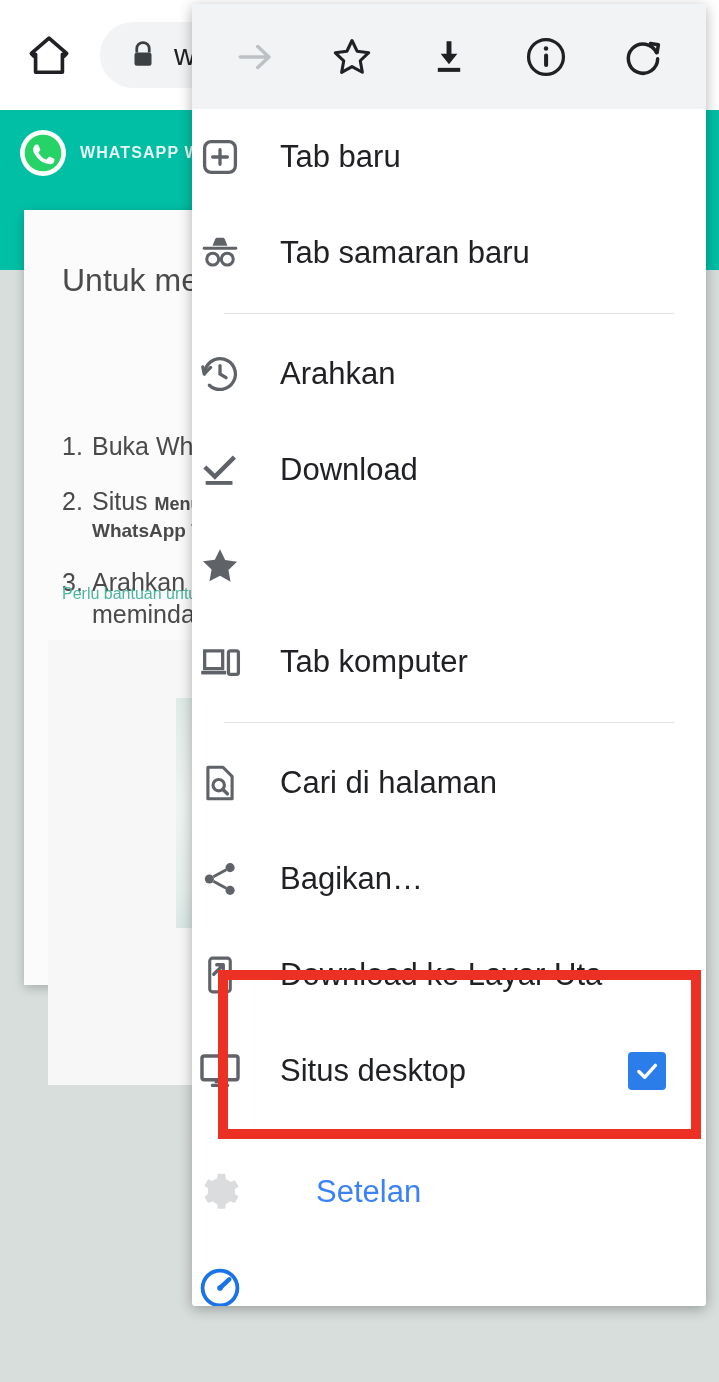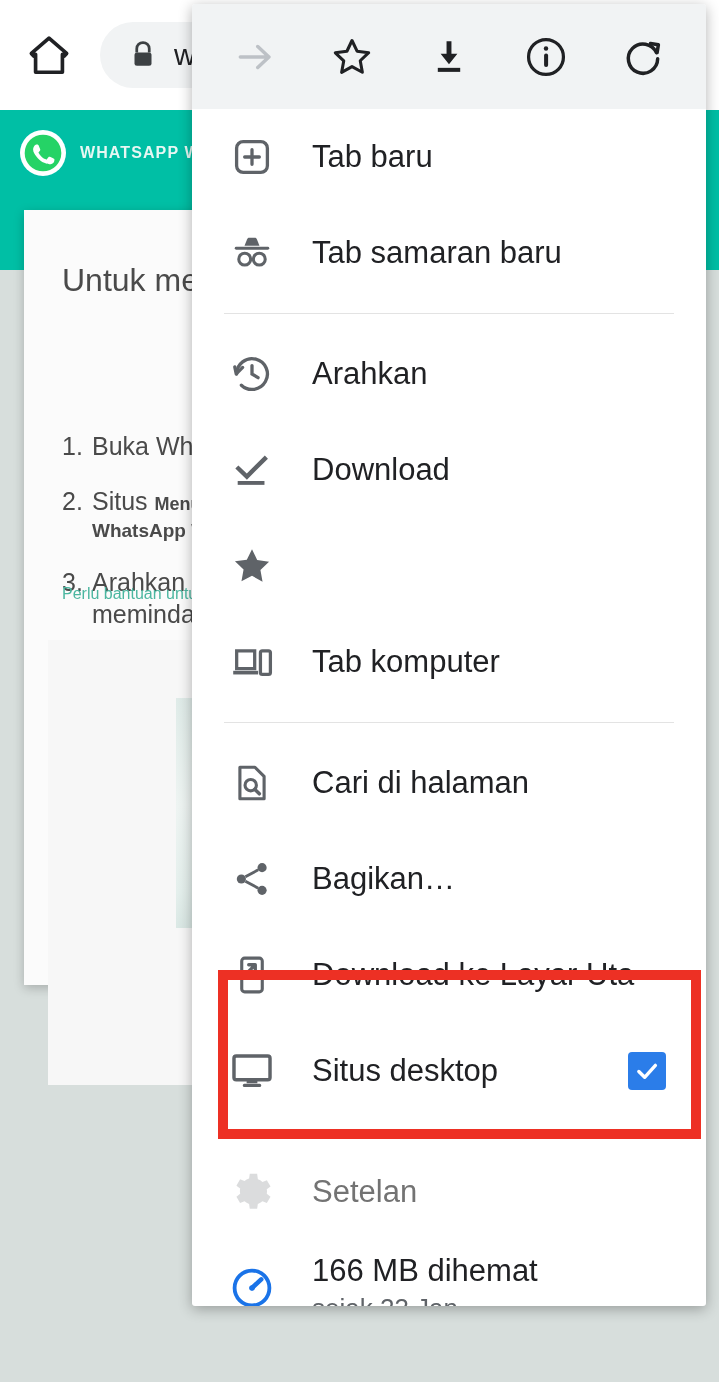--- a/index.html
+++ b/index.html
@@ -136,21 +136,20 @@
     padding: 0 14px;
     box-sizing: border-box;
   }
   #menu-top .tb {
     width: 62px; height: 62px;
     display: flex; align-items: center; justify-content: center;
   }
   .mi {
     height: 96px;
     display: flex; align-items: center;
-    padding-left: 32px;
     box-sizing: border-box;
     position: relative;
   }
   .mi .ic {
     width: 56px; flex: 0 0 56px;
     display: flex; align-items: center; justify-content: center;
     margin-right: 32px;
   }
   .mi .lbl {
     font-size: 31px;
@@ -162,21 +161,21 @@
     margin-top: -19px;
     width: 38px; height: 38px;
     border-radius: 4px;
     background: #2b7de9;
     display: flex; align-items: center; justify-content: center;
   }
   .divider {
     height: 1px; background: #e3e3e3;
     margin: 12px 32px 12px 32px;
   }
-  .mi.faded .lbl { color: #737373; }
+  .mi.faded .lbl { color: #3b82f6; margin-left: 36px; }
   .mi.faded .ic { opacity: 0.22; }
   .mi.two .txtwrap { display: flex; flex-direction: column; }
   .mi.two .lbl2 { font-size: 26px; color: #5f6368; margin-top: 4px; }
 
   
   #redbox {
     position: absolute;
     left: 218px; top: 970px;
     width: 483px; height: 169px;
     border: 10px solid #ed3024;
@@ -412,23 +411,19 @@
     </div>
 
     <div class="mi two">
       <span class="ic">
         <svg width="48" height="48" viewBox="0 0 24 24">
           <circle cx="12" cy="12" r="8.7" fill="none" stroke="#1a73e8" stroke-width="1.9"></circle>
           <path d="M12 12 16.6 7.7" stroke="#1a73e8" stroke-width="2.3" stroke-linecap="round"></path>
           <circle cx="12" cy="12" r="1.4" fill="#1a73e8"></circle>
         </svg>
       </span>
-      <span class="txtwrap">
-        <span class="lbl">166 MB dihemat</span>
-        <span class="lbl2">sejak 23 Jan</span>
-      </span>
     </div>
 
   </div>
 
   <div id="redbox"></div>
 
 </div>
 
 </body></html>

